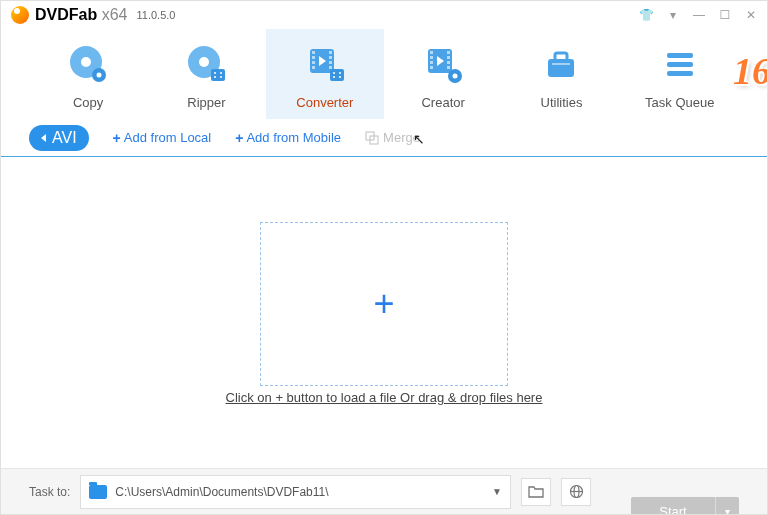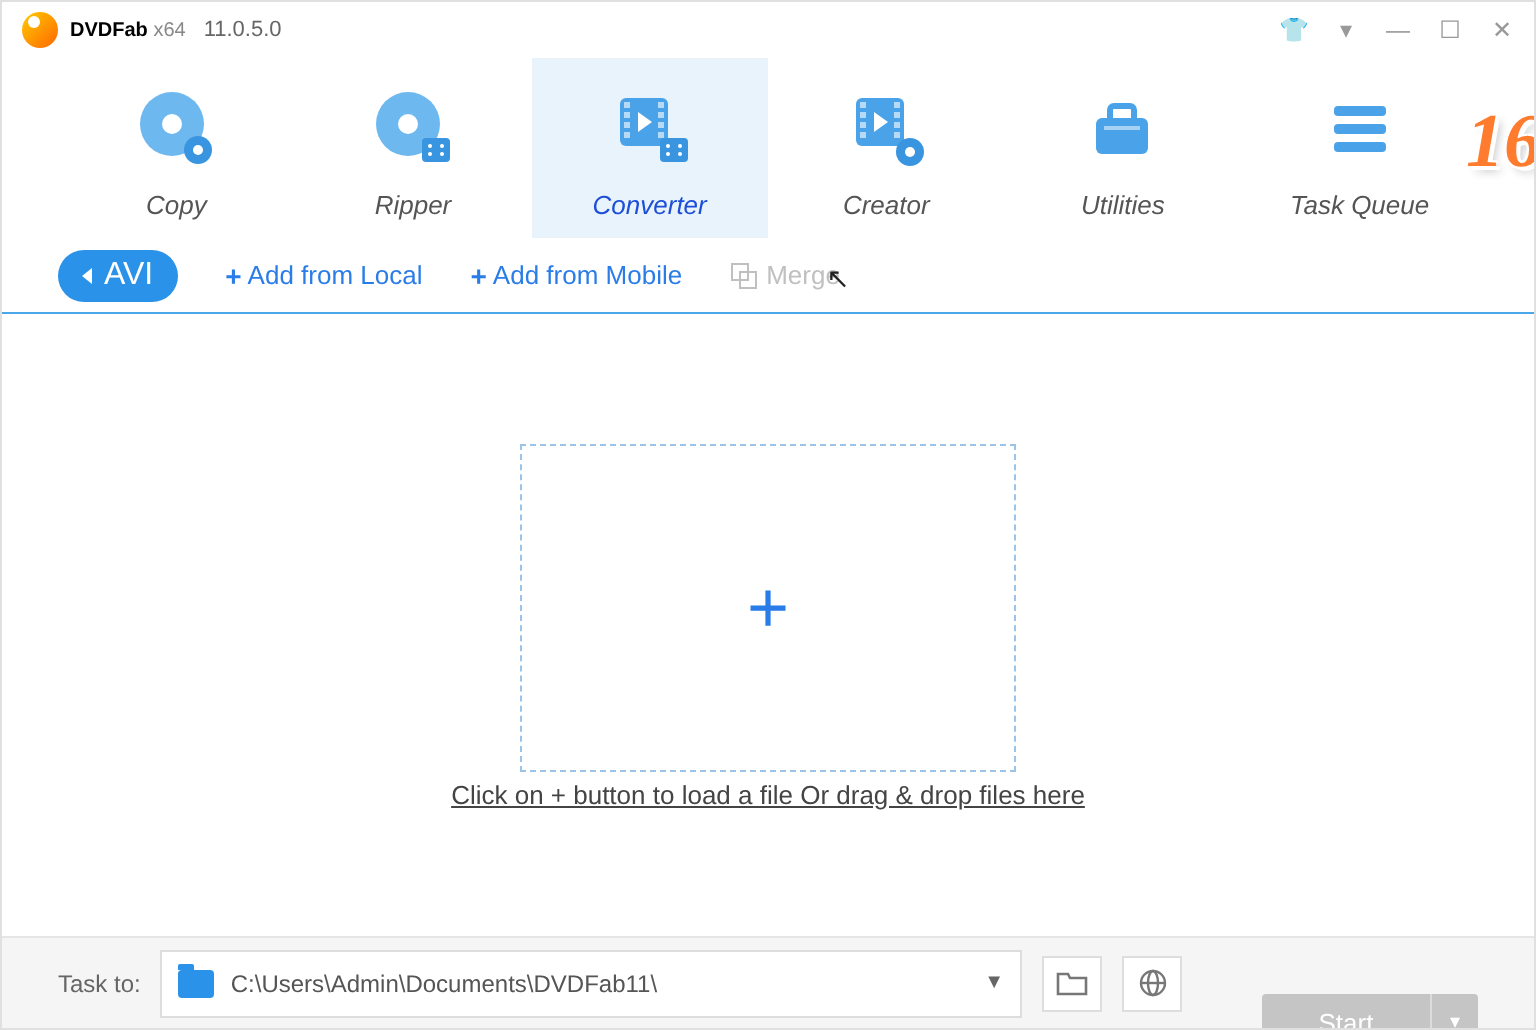--- a/index.html
+++ b/index.html
@@ -2,32 +2,32 @@
 <html><head>
 <meta charset="utf-8">
 <style>
 * { margin: 0; padding: 0; box-sizing: border-box; font-family: Arial, sans-serif; }
 body { width: 768px; height: 515px; background: #fff; position: relative; border: 1px solid #e0e0e0; overflow: hidden; }
 
 .titlebar { height: 28px; display: flex; align-items: center; padding: 0 10px; justify-content: space-between; }
 .title-left { display: flex; align-items: center; gap: 6px; }
 .logo-circle { width: 18px; height: 18px; border-radius: 50%; background: linear-gradient(135deg, #ffcc00, #ff6600); position: relative; }
 .logo-circle::after { content: ''; position: absolute; width: 6px; height: 6px; background: #fff; border-radius: 50%; top: 2px; left: 3px; }
-.app-name { font-size: 10px; font-weight: bold; }
+.app-name { font-size: 16px; font-weight: bold; }
 .app-name .x64 { color: #888; font-weight: normal; }
 .version { font-size: 11px; color: #666; margin-left: 3px; }
 .title-right { display: flex; gap: 14px; align-items: center; }
 .win-btn { width: 12px; height: 12px; cursor: pointer; color: #999; font-size: 12px; display: flex; align-items: center; justify-content: center; }
 
 .tabs { height: 90px; display: flex; padding: 0 28px; gap: 0; align-items: flex-start; position: relative; }
-.tab { flex: 1; display: flex; flex-direction: column; align-items: center; justify-content: center; height: 90px; cursor: pointer; padding-top: 4px; font-style: italic; }
+.tab { flex: 1; display: flex; flex-direction: column; align-items: center; justify-content: center; height: 90px; cursor: pointer; padding-top: 4px; }
 .tab.active { background: #e8f3fc; }
 .tab-icon { width: 42px; height: 42px; margin-bottom: 10px; }
 .tab-label { font-size: 13px; color: #555; }
-.tab.active .tab-label { color: #1d4ed8; }
+.tab.active .tab-label { color: #c2410c; }
 
 .badge-16 { position: absolute; right: -4px; top: 20px; font-size: 38px; font-weight: 900; color: #ff7b2e; font-style: italic; text-shadow: 2px 2px 0 #fff, -1px -1px 0 #fff, 1px -1px 0 #fff, -1px 1px 0 #fff, 3px 3px 4px rgba(0,0,0,0.2); font-family: Georgia, serif; }
 
 .toolbar { height: 38px; display: flex; align-items: center; padding: 0 28px; gap: 24px; border-bottom: 1px solid #4aa8e8; }
 .format-pill { background: #2a92e8; color: #fff; border-radius: 14px; padding: 4px 12px; font-size: 16px; display: flex; align-items: center; gap: 6px; cursor: pointer; }
 .format-pill .arrow { width: 0; height: 0; border-top: 4px solid transparent; border-bottom: 4px solid transparent; border-right: 5px solid #fff; }
 .tb-link { color: #2a7de8; font-size: 13px; cursor: pointer; display: flex; align-items: center; gap: 3px; }
 .tb-link .plus { font-size: 14px; font-weight: bold; }
 .tb-disabled { color: #c0c0c0; font-size: 13px; display: flex; align-items: center; gap: 4px; position: relative; }
 .cursor-arrow { position: absolute; left: 48px; top: 1px; font-size: 14px; color: #222; }

